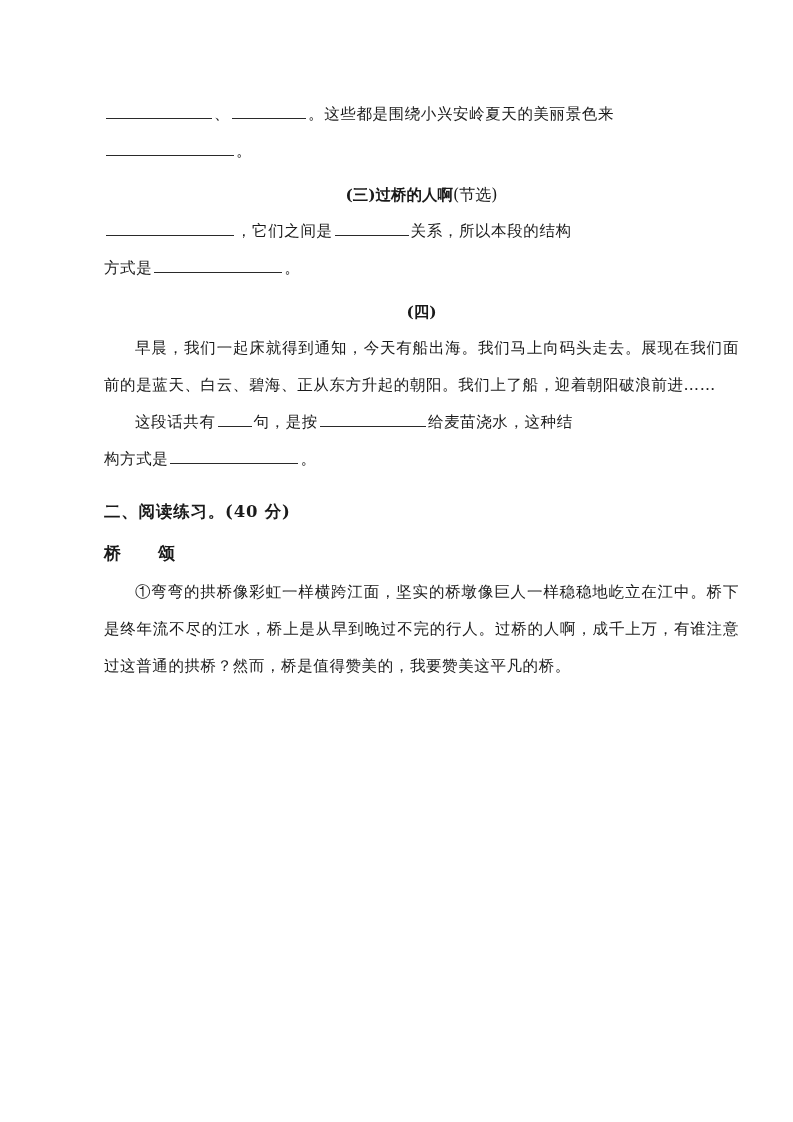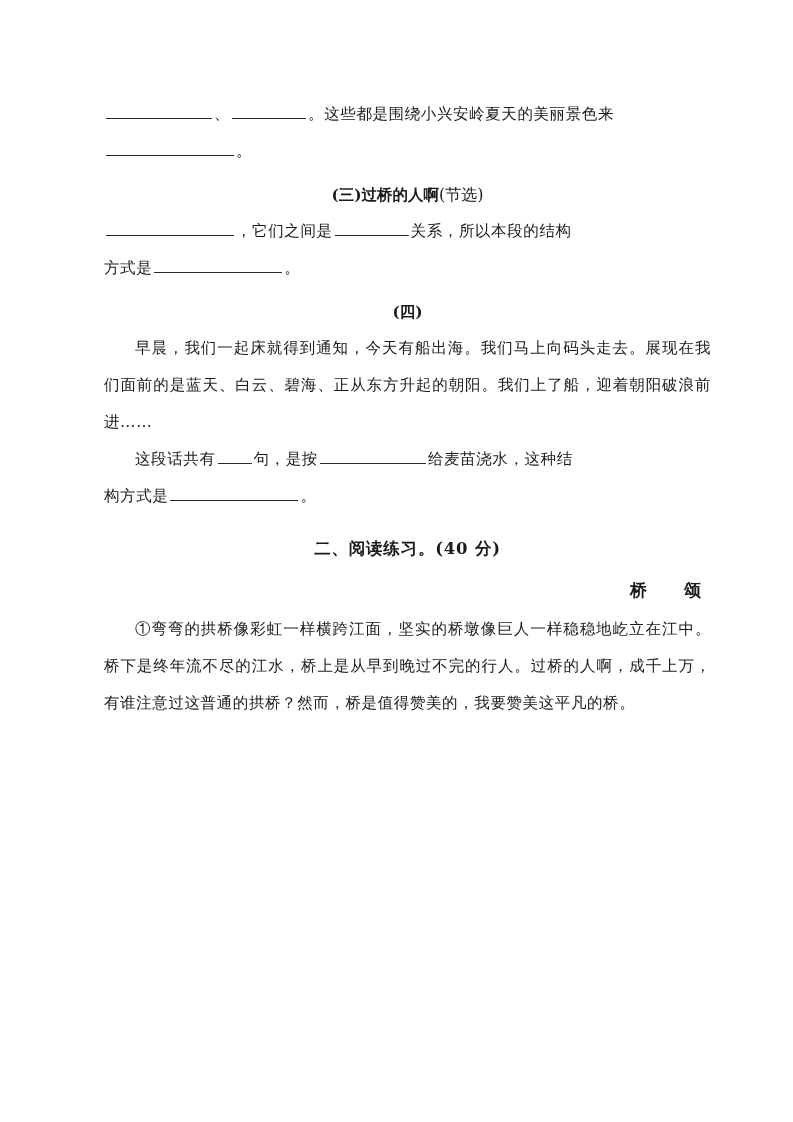--- a/index.html
+++ b/index.html
@@ -15,21 +15,21 @@
     position: relative;
     overflow: hidden;
   }
   .page {
     position: absolute;
     left: 0;
     top: 0;
     width: 793px;
     height: 1122px;
     box-sizing: border-box;
-    padding: 96px 82px 60px 104px;
+    padding: 96px 54px 60px 104px;
   }
   .para {
     font-size: 15.5px;
     line-height: 37px;
     text-align: justify;
     letter-spacing: 0.6px;
     margin: 0;
   }
   .indent {
     text-indent: 2em;
@@ -43,26 +43,25 @@
   .heading-sub .small {
     font-weight: normal;
     font-size: 16px;
   }
   .section-title {
     font-size: 16.5px;
     line-height: 40px;
     font-weight: bold;
     margin: 0;
     letter-spacing: 0.8px;
-    text-align: center;
   }
   .poem-title {
     font-size: 17px;
     font-weight: bold;
-    text-align: right;
+    text-align: left;
     line-height: 42px;
     letter-spacing: 10px;
     margin: 0;
   }
   .blank {
     display: inline-block;
     border-bottom: 1px solid #2a2a2a;
     vertical-align: baseline;
     height: 16px;
     margin: 0 2px;

